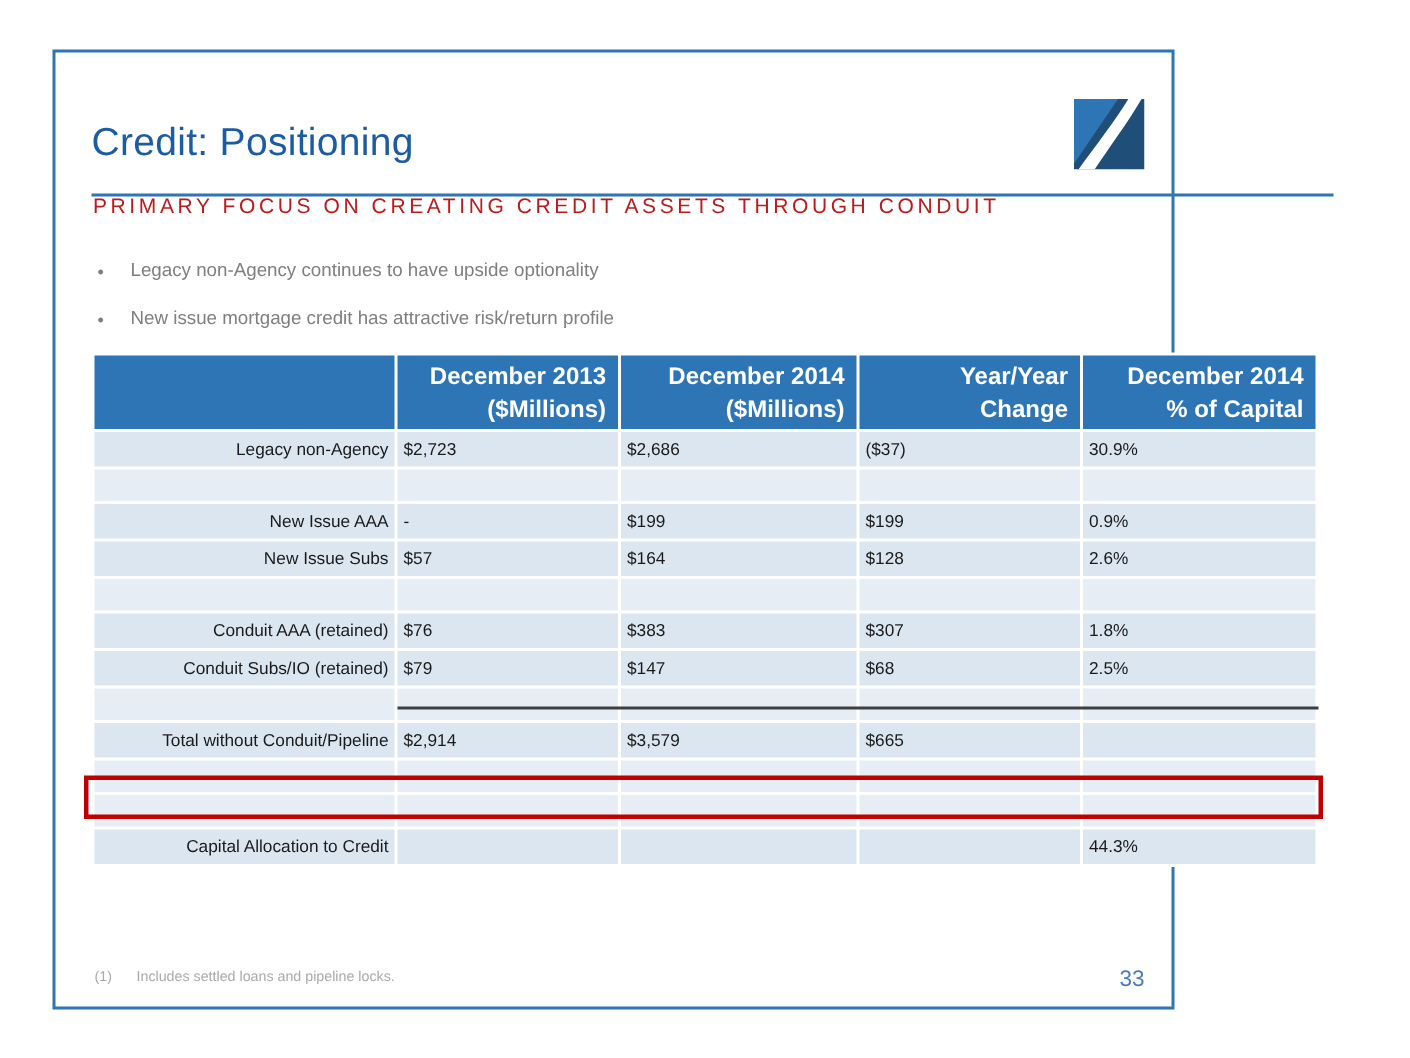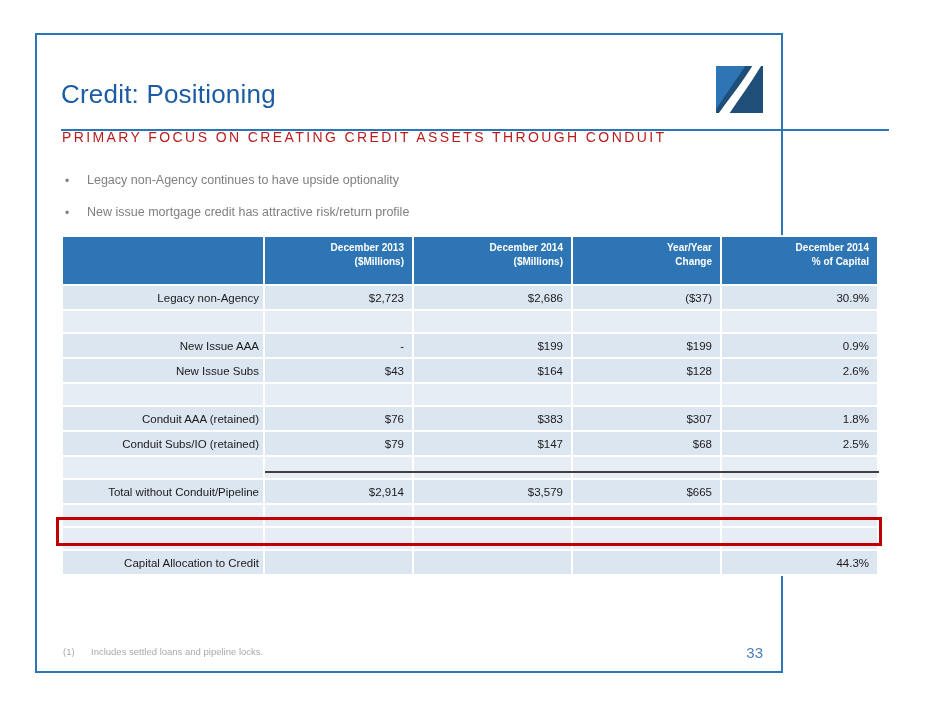--- a/index.html
+++ b/index.html
@@ -20,26 +20,26 @@
               letter-spacing:2.4px; font-weight:500; }
 
   .bullets { position:absolute; left:28px; top:138px; }
   .bullet { display:flex; align-items:flex-start; margin-bottom:15px;
             font-size:12.5px; color:#7F7F7F; }
   .bullet .dot { width:10px; margin-right:12px; color:#7F7F7F; font-size:12px; line-height:1.4; }
 
   .table-wrap { position:absolute; left:24px; top:200px; width:810px; }
   table { border-collapse:separate; border-spacing:2px; width:808px; background:#ffffff;
           table-layout:fixed; }
-  th { background:#2E75B6; color:#ffffff; font-size:10px; font-weight:bold;
-       text-align:right; vertical-align:middle; padding:4px 8px 16px 4px; height:40px;
+  th { background:#2E75B6; color:#ffffff; font-size:16px; font-weight:bold;
+       text-align:right; vertical-align:middle; padding:4px 8px 2px 4px; height:40px;
        line-height:1.35; }
   td { font-size:11.5px; color:#1a1a1a; height:23px; vertical-align:middle; }
   td.label-cell { text-align:right; padding:2px 4px 2px 6px; background:#DCE6F1; }
-  td.value-cell { text-align:right; padding:2px 8px 2px 4px; background:#DCE6F1; }
+  td.value-cell { padding:2px 8px 2px 4px; background:#DCE6F1; }
   tr.spacer td { height:21px; background:#E7EDF5; }
   sup { font-size:7.5px; vertical-align:super; }
 
   .highlight-box { position:absolute; border:3px solid #C00000; pointer-events:none;
                    background:transparent; }
   .total-rule { position:absolute; height:2px; background:#3F3F3F; pointer-events:none; }
 
   .footnote { position:absolute; left:26px; bottom:14px; font-size:9.5px; color:#A9A9A9; }
   .footnote .marker { display:inline-block; width:28px; }
   .page-number { position:absolute; right:18px; bottom:10px; font-size:15px; color:#4A7EBB; }
@@ -122,21 +122,21 @@
           </tr>
           <tr>
             <td class="label-cell">New Issue AAA</td>
             <td class="value-cell">-</td>
             <td class="value-cell">$199</td>
             <td class="value-cell">$199</td>
             <td class="value-cell">0.9%</td>
           </tr>
           <tr>
             <td class="label-cell">New Issue Subs</td>
-            <td class="value-cell">$43</td>
+            <td class="value-cell">$57</td>
             <td class="value-cell">$164</td>
             <td class="value-cell">$128</td>
             <td class="value-cell">2.6%</td>
           </tr>
           <tr class="spacer">
             <td class="label-cell"></td>
             <td class="value-cell"></td>
             <td class="value-cell"></td>
             <td class="value-cell"></td>
             <td class="value-cell"></td>

